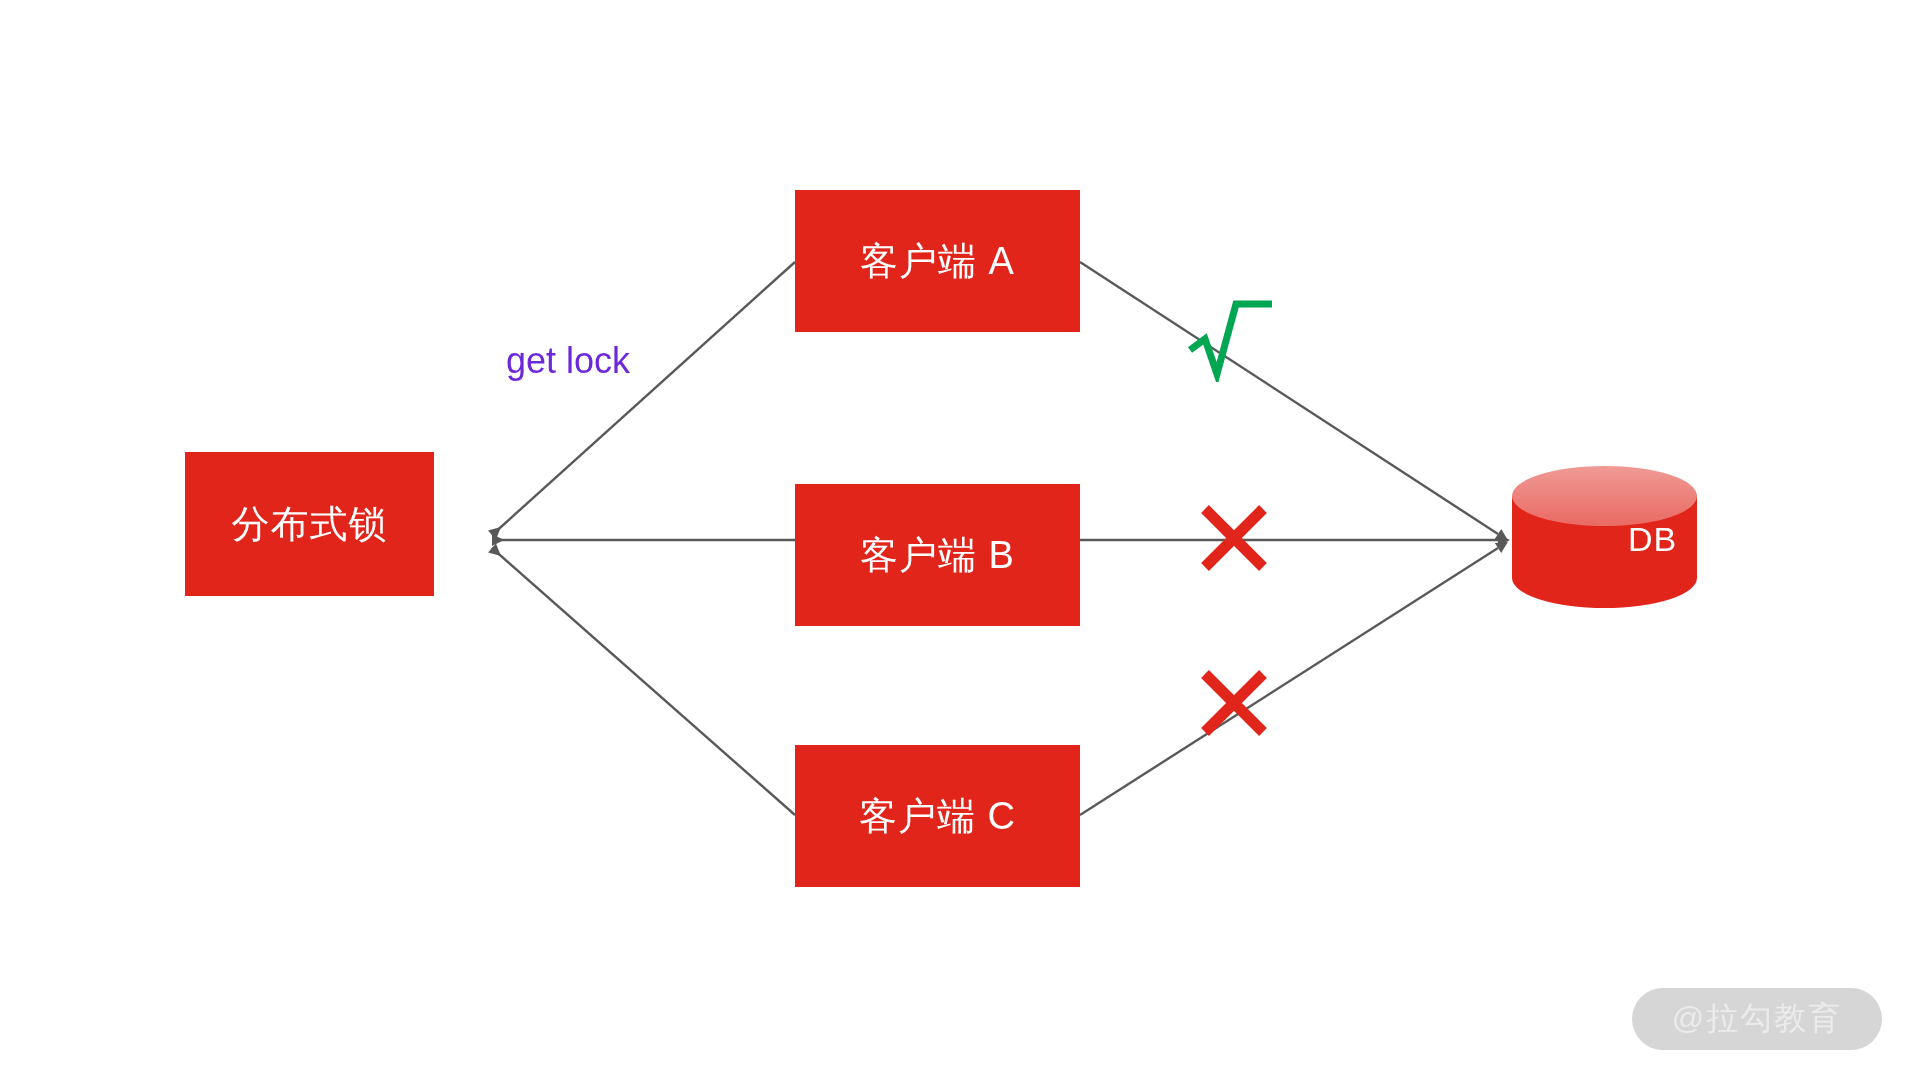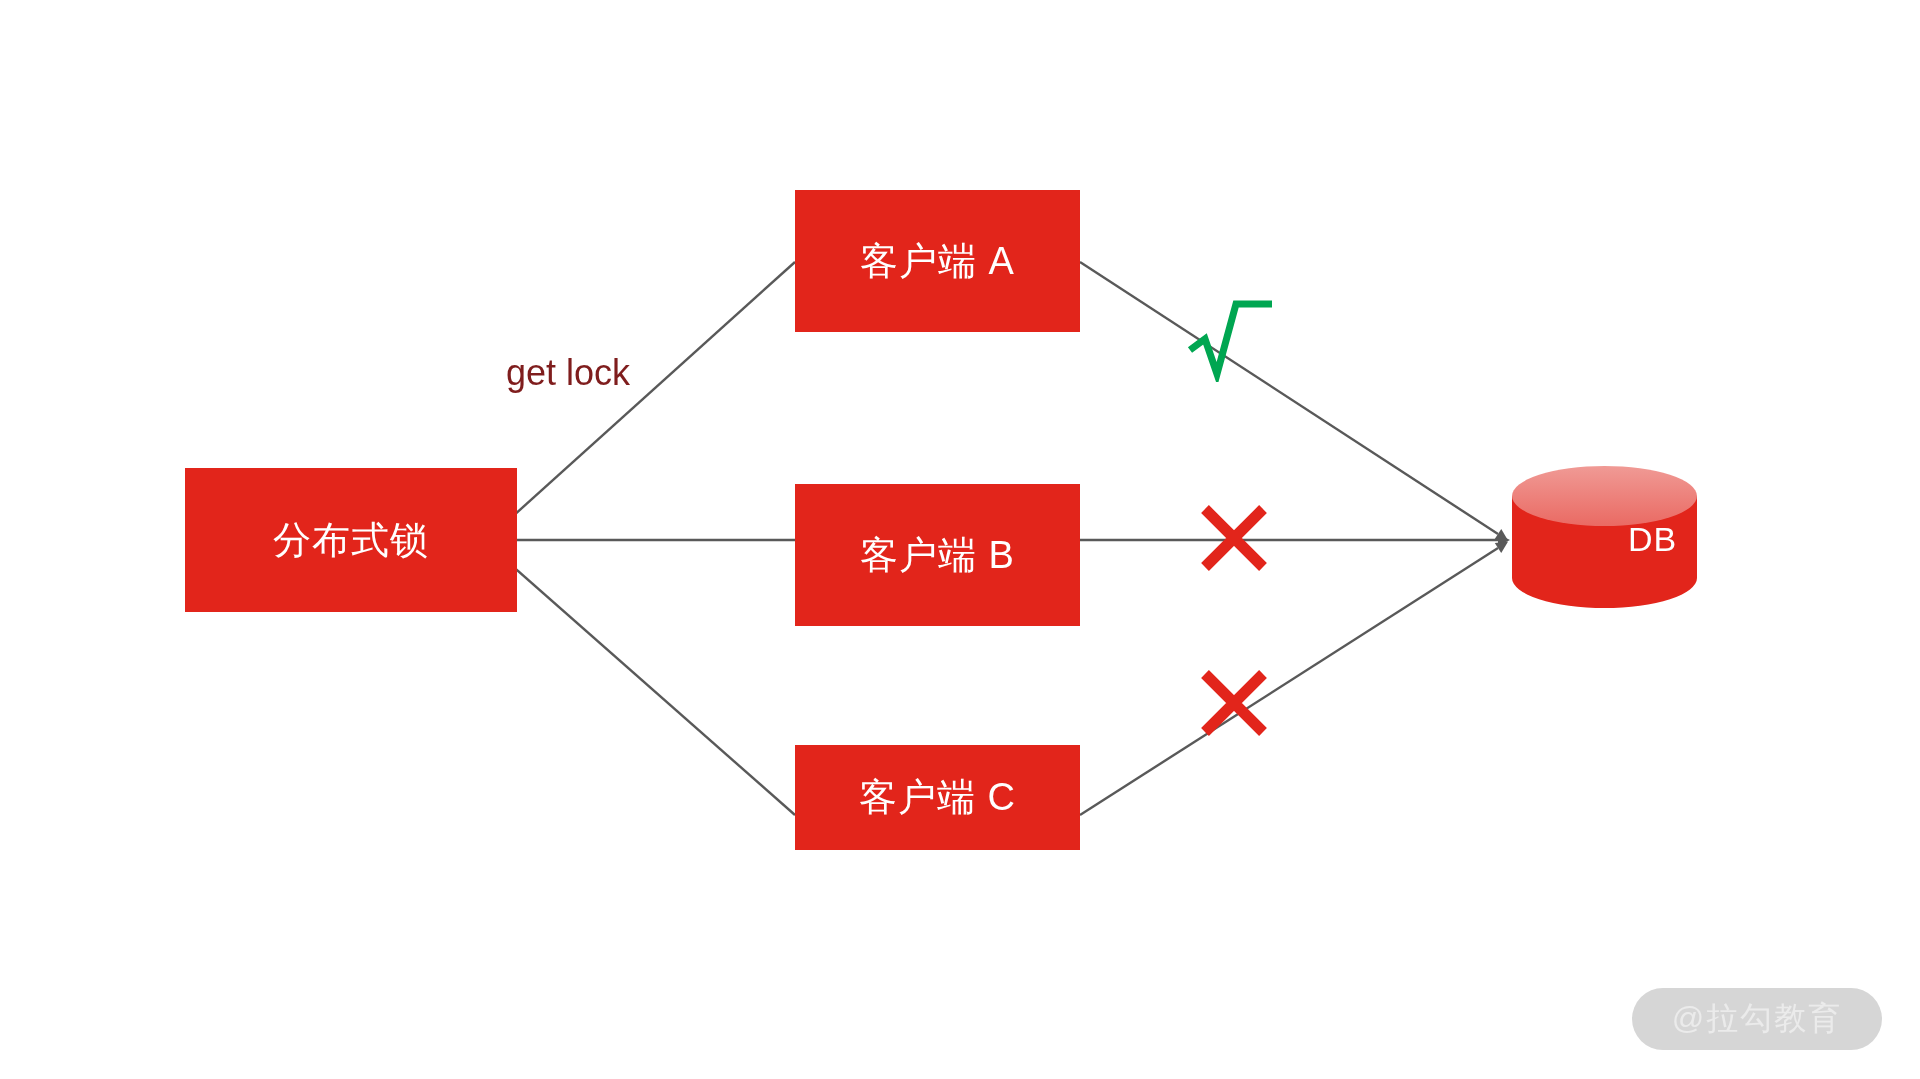--- a/index.html
+++ b/index.html
@@ -35,63 +35,63 @@
   .node-label {
     color: #ffffff;
     font-size: 38px;
     font-weight: 400;
     letter-spacing: 1px;
     white-space: nowrap;
     font-family: "Liberation Sans", "DejaVu Sans", sans-serif;
   }
   #lock-node {
     left: 185px;
-    top: 468px;
-    width: 332px;
+    top: 452px;
+    width: 249px;
     height: 144px;
   }
   #client-a-node {
     left: 795px;
     top: 190px;
     width: 285px;
     height: 142px;
     text-align: right;
   }
   #client-b-node {
     left: 795px;
     top: 484px;
     width: 285px;
     height: 142px;
   }
   #client-c-node {
     left: 795px;
     top: 745px;
     width: 285px;
-    height: 105px;
+    height: 142px;
     text-align: right;
   }
   #db-label {
     position: absolute;
     left: 1512px;
     top: 520px;
     width: 185px;
     text-align: center;
     color: #ffffff;
     font-size: 34px;
     letter-spacing: 1px;
     font-family: "Liberation Sans", "DejaVu Sans", sans-serif;
     pointer-events: none;
     margin-left: 48px;
   }
   #get-lock-label {
     position: absolute;
     left: 506px;
-    top: 352px;
+    top: 340px;
     font-size: 36px;
-    color: #7f1d1d;
+    color: #6d28d9;
     white-space: nowrap;
     font-family: "Liberation Sans", "DejaVu Sans", sans-serif;
   }
   .mark {
     position: absolute;
   }
   #check-mark-a { left: 1186px; top: 292px; width: 90px; height: 90px; }
   #cross-mark-b { left: 1196px; top: 500px; width: 76px; height: 76px; }
   #cross-mark-c { left: 1196px; top: 665px; width: 76px; height: 76px; }
   #watermark {

